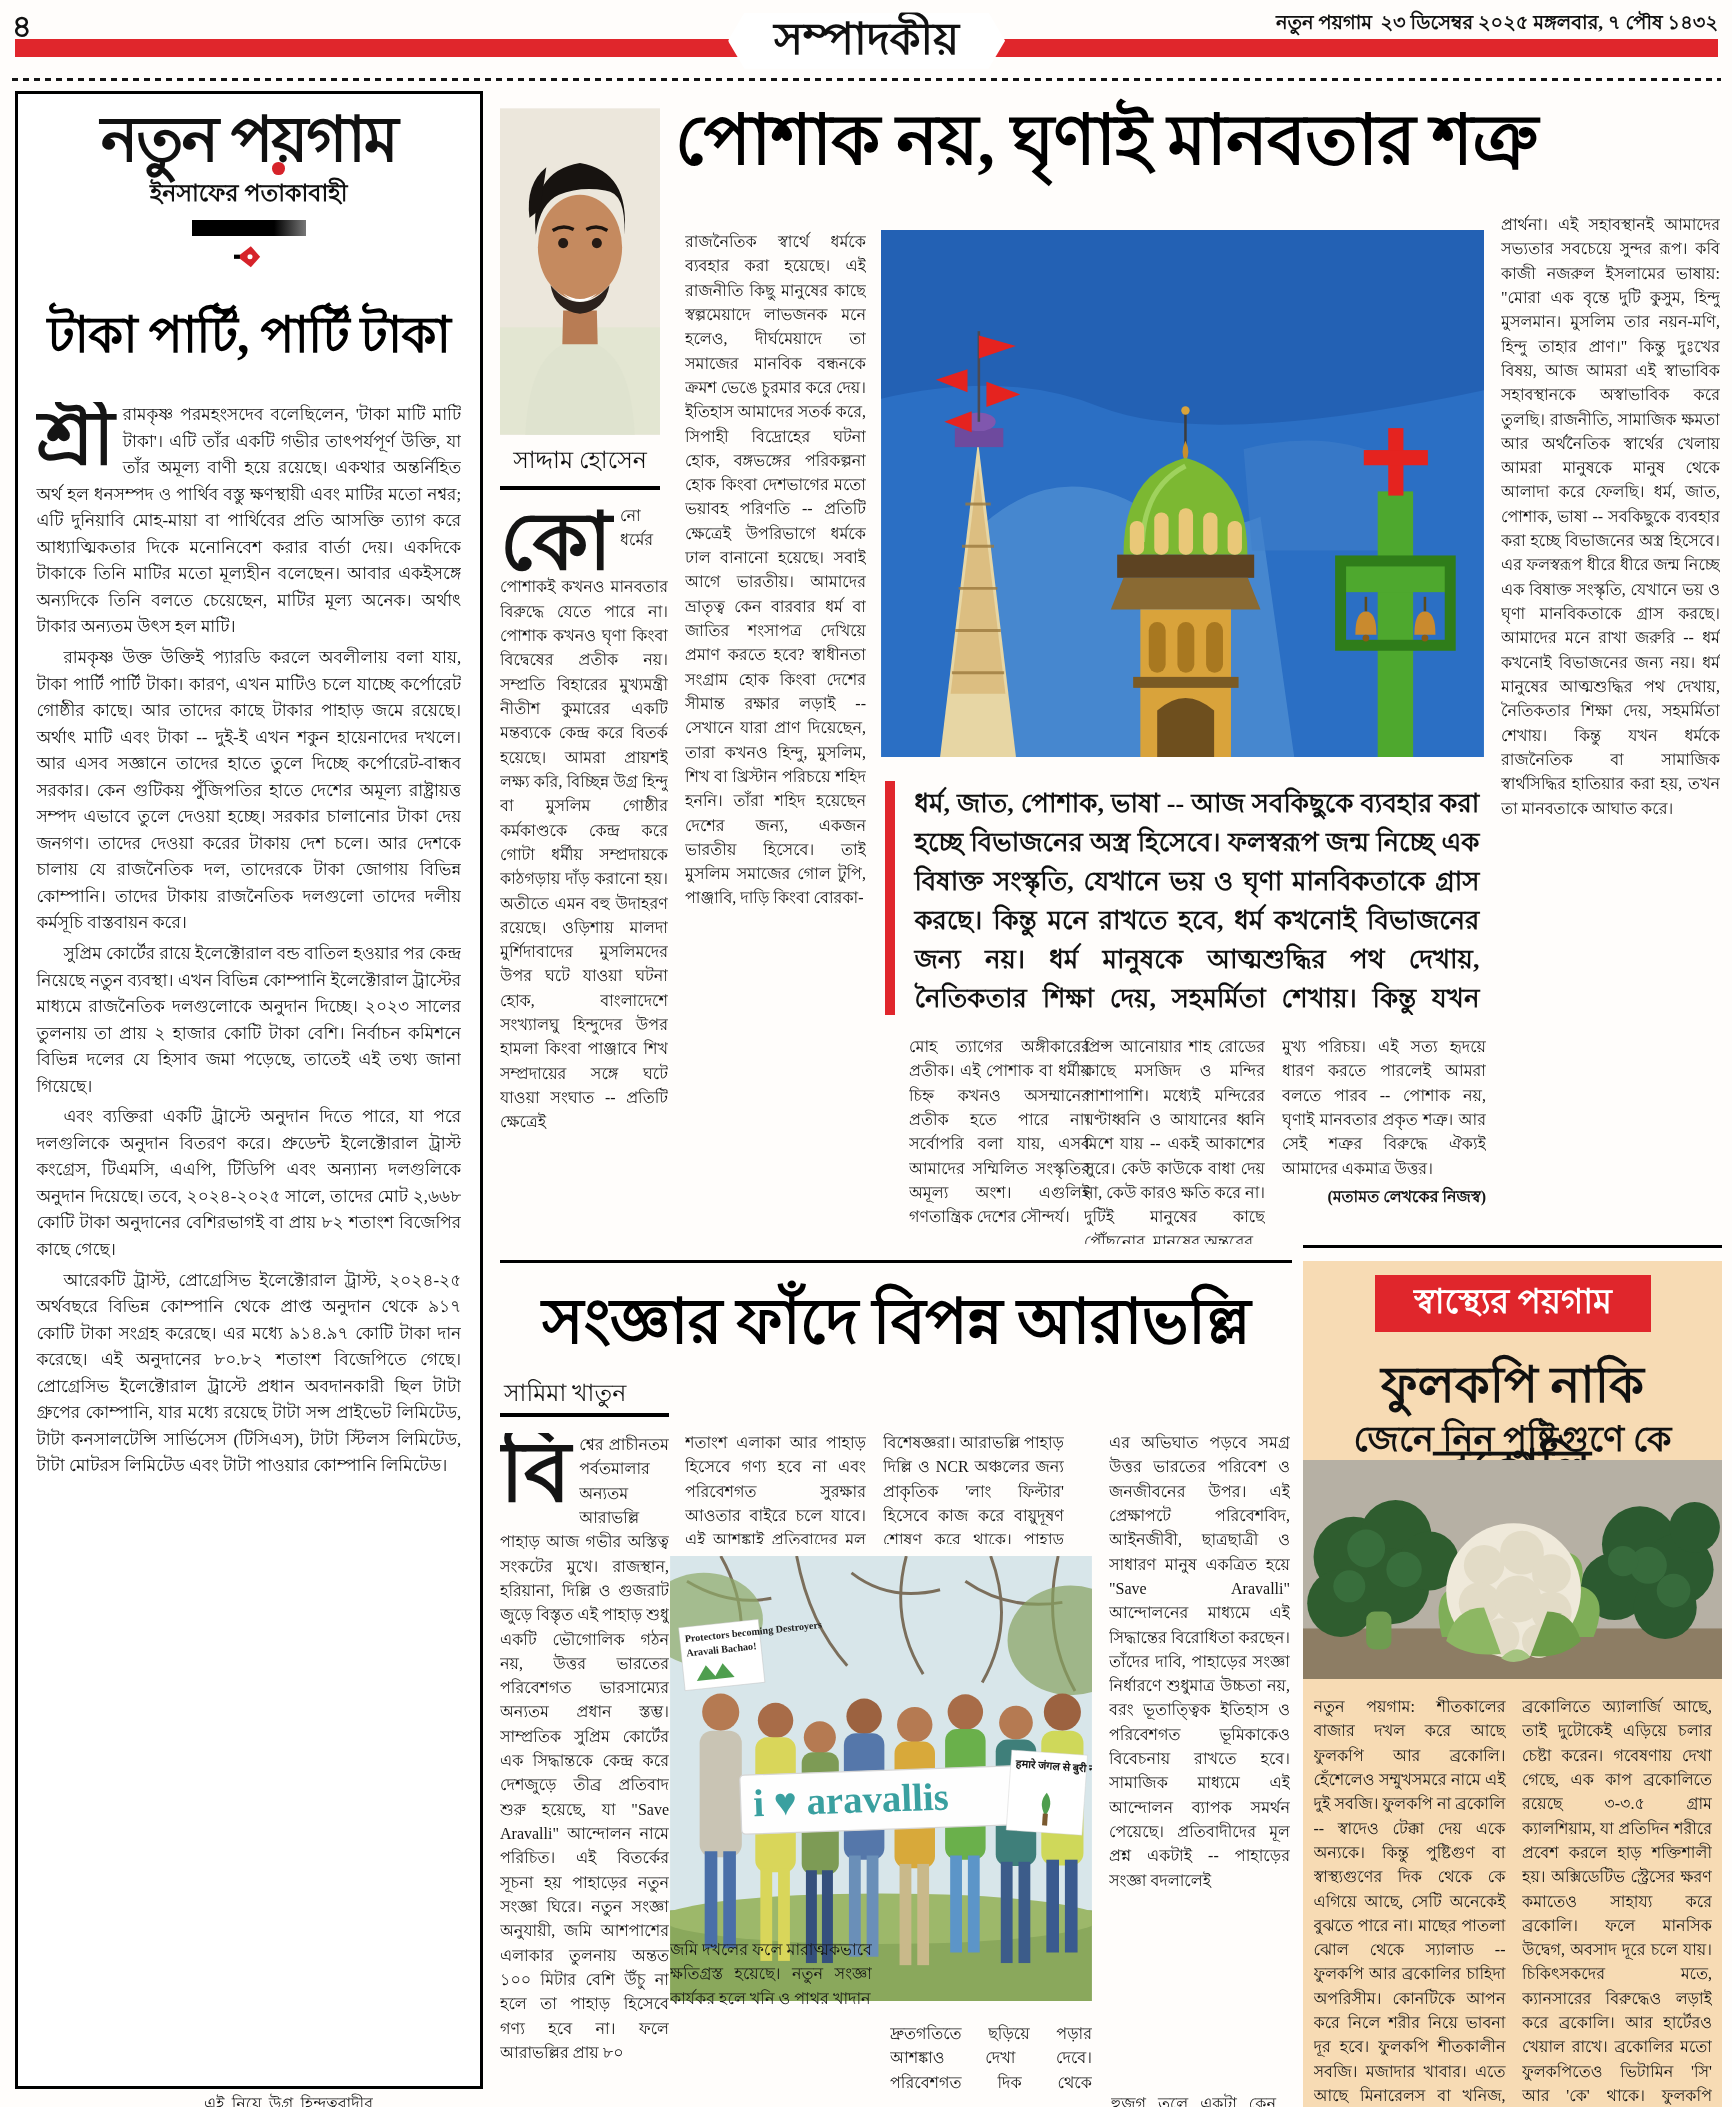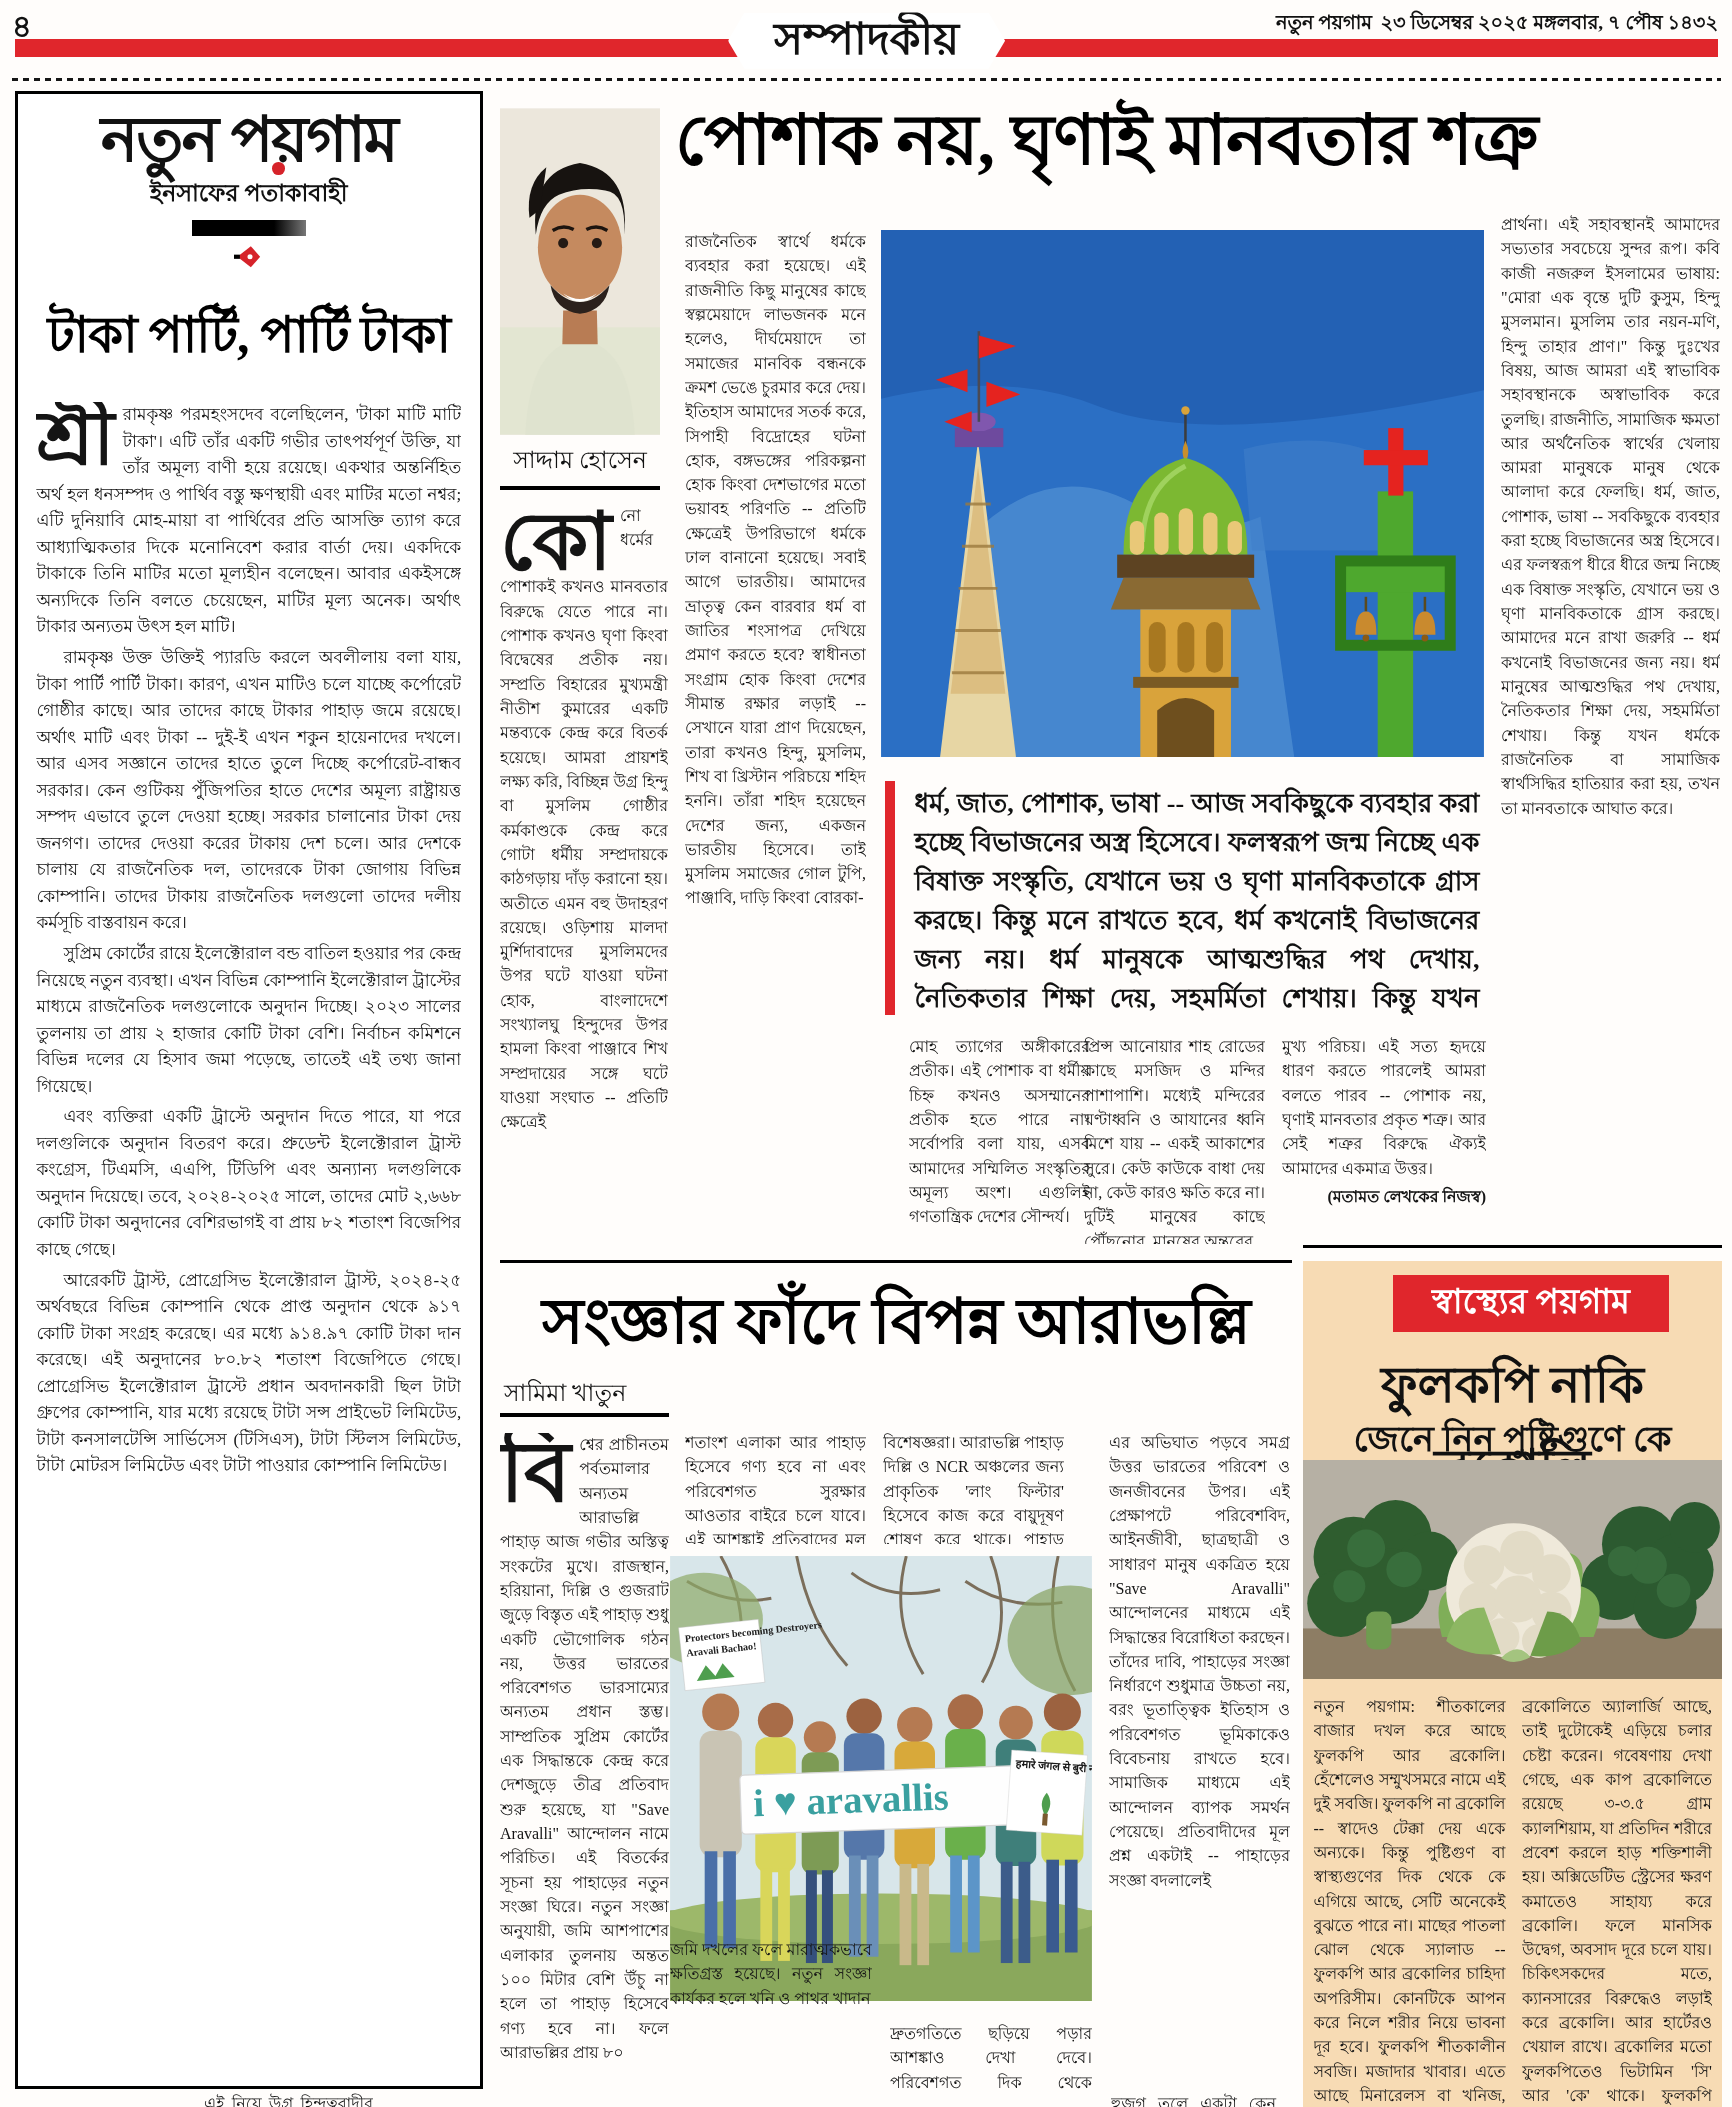--- a/index.html
+++ b/index.html
@@ -47,21 +47,21 @@
     padding:2.5px 7.6px 0 19.4px;font-size:26px;font-weight:800;line-height:1.5;text-align:justify;overflow:hidden;}
   #rule-a{left:500px;top:1260px;width:792px;height:3px;}
   #rule-b{left:1303px;top:1245px;width:419px;height:3.4px;}
   
   #aravalli-headline{left:500px;top:1273px;width:792px;text-align:center;font-size:63px;}
   #aravalli-byline{left:504px;top:1375px;}
   #aravalli-byline-rule{left:500px;top:1413px;width:169px;height:3.8px;}
   
   #health-box{left:1303px;top:1261px;width:419px;height:1305px;background:#f7dbb4;}
   #health-badge{position:absolute;left:72px;top:13.5px;width:276px;height:57px;background:#e0262c;
-    color:#fff;font-size:34px;font-weight:900;display:flex;align-items:center;justify-content:center;margin-left:18px;}
+    color:#fff;font-size:34px;font-weight:900;display:flex;align-items:center;justify-content:center;}
   #health-h1{position:absolute;left:0;top:86px;width:100%;text-align:center;font-size:50px;font-weight:900;}
   #health-h2{position:absolute;left:0;top:151px;width:100%;text-align:center;font-size:35px;font-weight:900;}
   #health-photo{position:absolute;left:0;top:199px;width:419px;height:219px;}
   .health-col{position:absolute;top:434px;height:852px;width:192px;font-size:16px;}
   
   #last-headline{left:464px;top:2100px;width:616px;text-align:center;font-size:64px;}
   .last-col{width:169px;height:365px;top:2203px;}
   .attrib{font-weight:800;text-align:right;text-indent:0 !important;}
 </style>
 </head>

